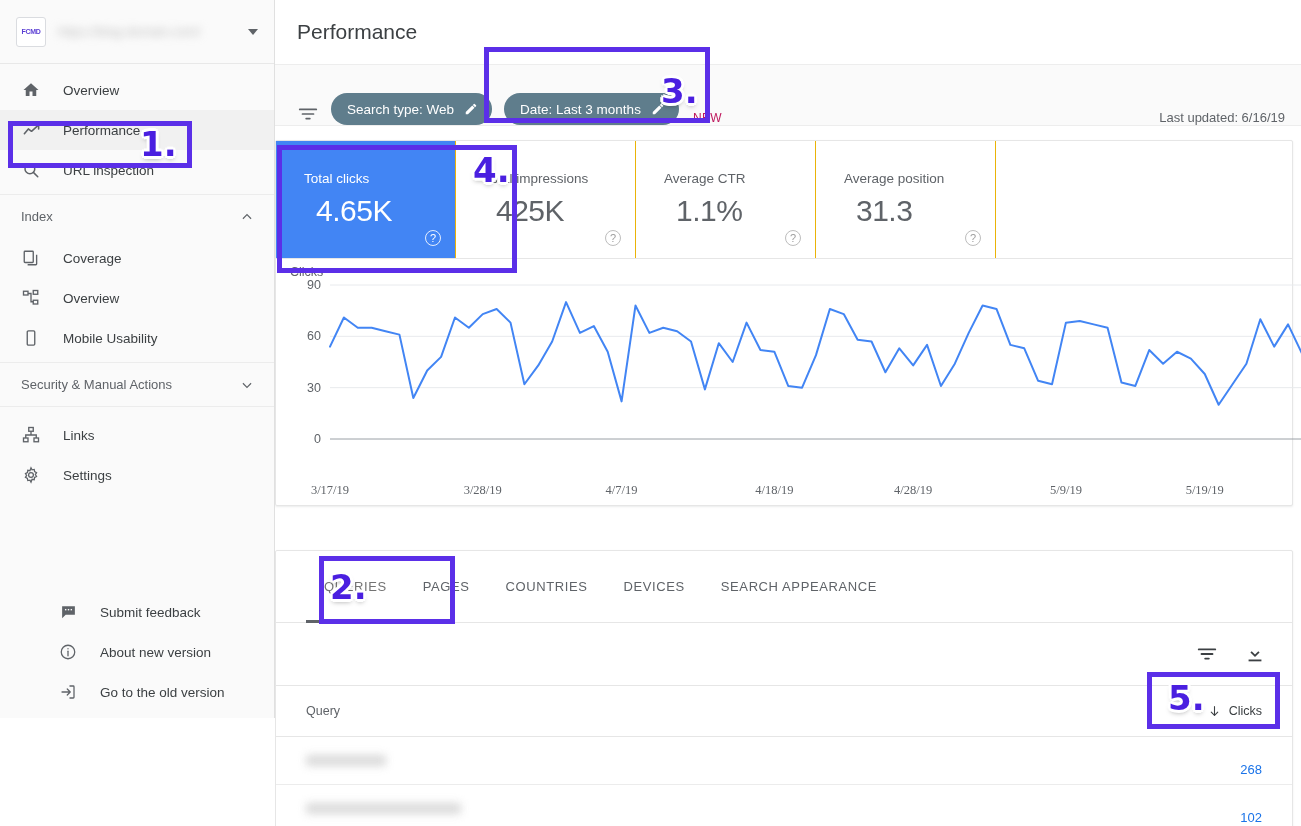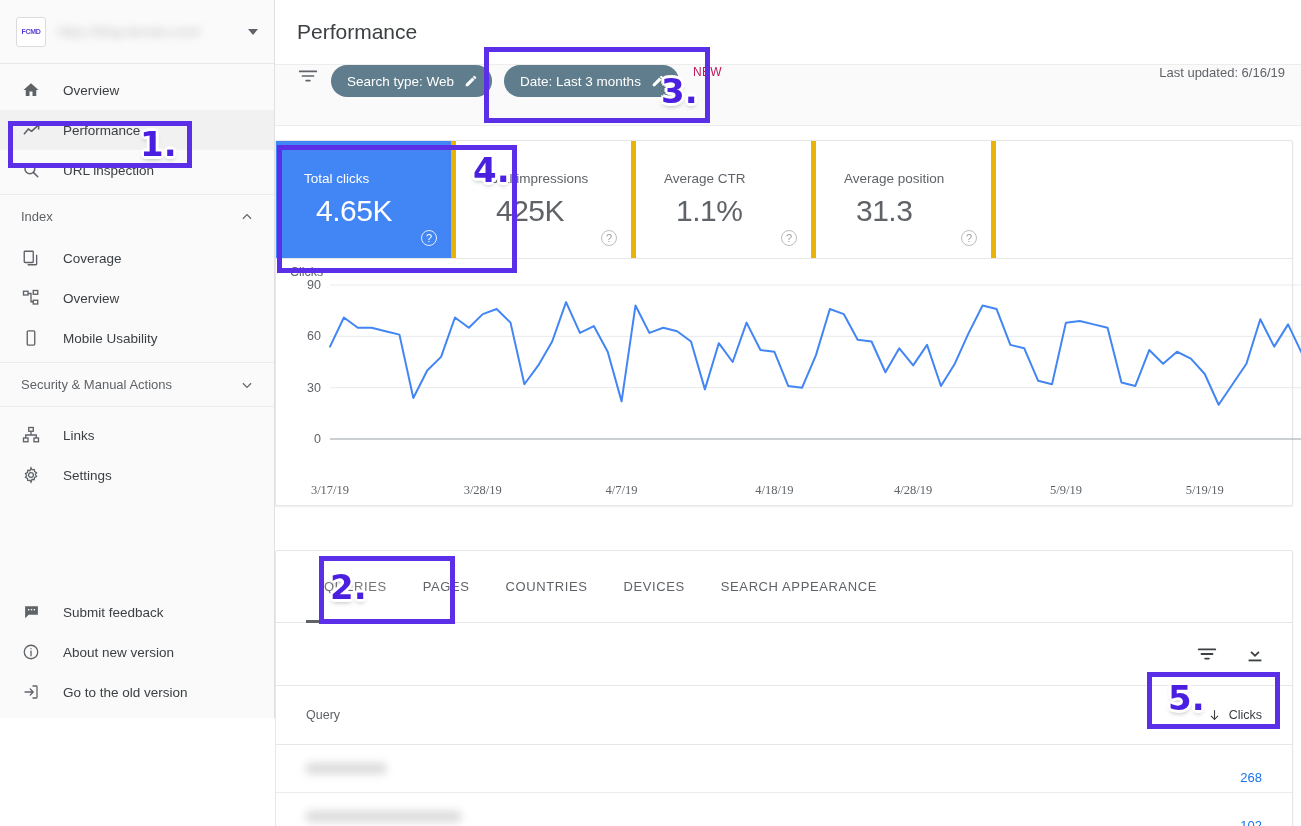--- a/index.html
+++ b/index.html
@@ -50,53 +50,53 @@
   .nav-ico { width: 20px; height: 20px; flex: 0 0 20px; display:flex; align-items:center; justify-content:center; color:#5f6368; }
   .nav-ico svg { display: block; }
   .sec-head {
     height: 44px; display: flex; align-items: center; justify-content: space-between;
     padding: 0 20px 0 21px; font-size: 13px; color: #5f6368;
     border-top: 1px solid #ececec; margin-top: 4px; cursor:pointer;
   }
   .sec-head:first-child { border-top: none; }
   .chev { width: 14px; height: 14px; color:#5f6368; }
   .divider-line { border-top: 1px solid #ececec; }
-  .bottom-nav { position: absolute; left: 0; bottom: 6px; width: 100%; }
+  .bottom-nav { position: absolute; left: 0; bottom: 6px; width: 100%; padding-left: 37px; }
   .bottom-nav .nav-item { height: 40px; font-size: 13.5px; }
 
   
   .main { flex: 1; height: 826px; position: relative; background: #fff; overflow: hidden; }
   .page-title {
     height: 64px; display: flex; align-items: center;
     padding-left: 22px; font-size: 21px; color: #3c4043; font-weight: 400;
   }
   .filterbar {
     height: 62px; background: #fafafa; border-top: 1px solid #ededed;
     border-bottom: 1px solid #ededed;
-    display: flex; align-items: flex-start; padding: 0 16px 0 22px; gap: 12px;
+    display: flex; align-items: flex-end; padding: 0 16px 0 22px; gap: 12px;
     position: relative;
   }
   .filter-ico { width: 22px; height: 22px; color: #5f6368; flex:0 0 22px; }
   .chip {
     height: 32px; border-radius: 16px; background: #5f7d8c; color: #fff;
     display: inline-flex; align-items: center; gap: 10px;
     padding: 0 14px 0 16px; font-size: 13.5px; white-space: nowrap; cursor: pointer;
   }
   .pencil { width: 14px; height: 14px; }
   .newlabel { font-size: 12px; color: #be185d; letter-spacing: .4px; margin-left: 2px;}
   .lastupd { margin-left: auto; font-size: 13px; color: #5f6368; white-space: nowrap; }
   .panel {
     position: absolute; left: 0px; top: 140px; right: 8px;
     background: #fff; border: 1px solid #e6e6e6; border-radius: 2px;
     box-shadow: 0 1px 2px rgba(60,64,67,.10);
   }
   .metrics { display: flex; height: 118px; border-bottom: 1px solid #e6e6e6; }
   .metric {
     width: 180px; flex: 0 0 180px; position: relative;
-    border-right: 5px solid #eab308; padding: 30px 0 0 28px; cursor: pointer;
+    border-right: 1px solid #eab308; padding: 30px 0 0 28px; cursor: pointer;
   }
   .metric.sel { background: #4285f4; }
   .metric.spacer { flex: 1 1 auto; border-right: none; cursor: default; }
   .metric-label { font-size: 13.5px; color: #5f6368; }
   .metric.sel .metric-label { color: #fff; }
   .metric-value { font-size: 30px; color: #5f6368; font-weight: 300; margin-top: 8px; letter-spacing: -.5px; margin-left: 12px; }
   .metric.sel .metric-value { color: #fff; }
   .qmark {
     position: absolute; right: 14px; bottom: 12px;
     width: 16px; height: 16px; border-radius: 50%;
@@ -121,21 +121,21 @@
   .tabs { display: flex; height: 72px; align-items: center; padding-left: 30px; gap: 0; border-bottom: 1px solid #e6e6e6; position:relative;}
   .tab {
     font-size: 13px; color: #5f6368; letter-spacing: .6px;
     padding: 0 18px; height: 72px; line-height: 72px; cursor: pointer; white-space: nowrap;
   }
   .tab.active { color: #737373; font-weight: 500; }
   .tab-underline { position: absolute; bottom: -1px; height: 3px; background: #5f6368; }
   .tbl-toolbar { height: 62px; display: flex; align-items: center; justify-content: flex-end; gap: 26px; padding-right: 26px; }
   .tt-ico { width: 22px; height: 22px; color: #3c4043; cursor: pointer; }
   .thead {
-    height: 60px; display: flex; align-items: center;
+    height: 52px; display: flex; align-items: center;
     border-top: 1px solid #e6e6e6; border-bottom: 1px solid #e6e6e6;
     padding: 0 30px 0 30px; font-size: 12.5px; color: #5f6368;
   }
   .th-query { flex: 1; }
   .th-clicks { display: flex; align-items: center; gap: 8px; color:#3c4043; cursor: pointer; }
   .arrow-dn { width: 13px; height: 13px; }
   .trow {
     height: 48px; display: flex; align-items: center;
     border-bottom: 1px solid #ececec; padding: 0 30px 0 30px;
   }

